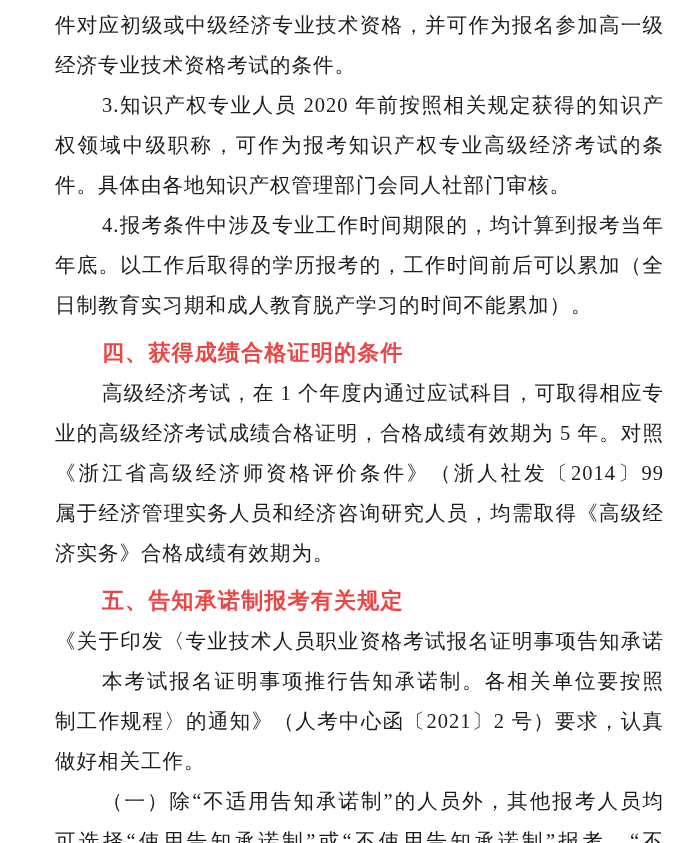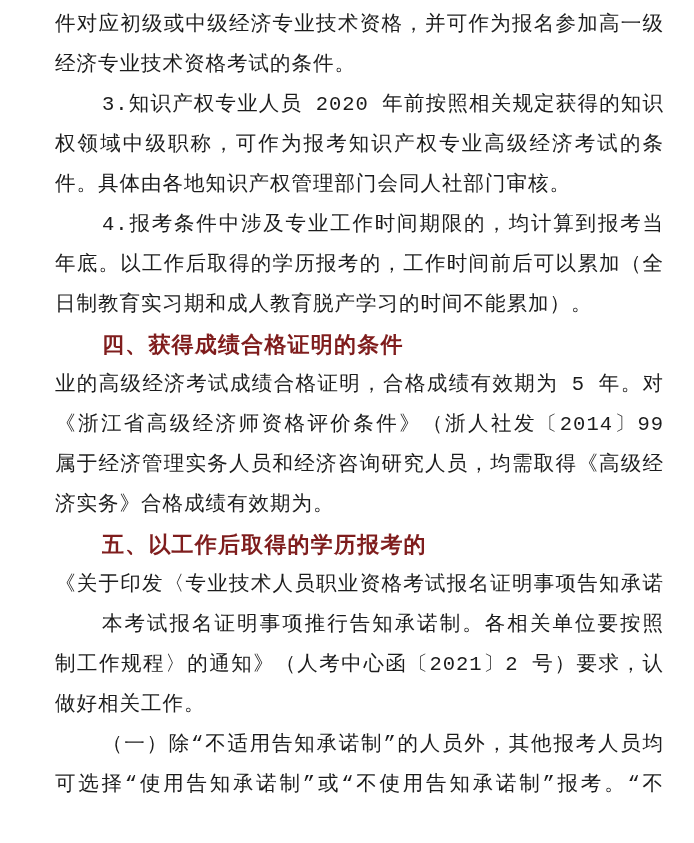--- a/index.html
+++ b/index.html
@@ -19,62 +19,64 @@
     left: 55px;
     right: 30px;
     top: 5px;
   }
   .line {
     height: 40px;
     line-height: 40px;
     font-size: 20.5px;
     letter-spacing: 1px;
     color: #1c1c1c;
-    font-family: Liberation Mono, monospace;
+    font-family: Liberation Serif, serif;
     overflow: hidden;
   }
   .line.justify {
     text-align: justify;
     text-align-last: justify;
     text-justify: inter-ideograph;
   }
   .line.left {
     text-align: center;
     text-align-last: left;
   }
   .line.indent {
     padding-left: 47px;
   }
   .line.heading {
     font-family: "Liberation Sans", "DejaVu Sans", sans-serif;
     font-weight: 700;
     font-size: 22px;
-    color: #7f1d1d;
+    color: #ef4444;
     letter-spacing: 1.2px;
+    margin-top: 8px;
   }
 </style>
 </head>
 <body>
 
 <div class="page">
   <div class="content">
       <div class="line body justify">件对应初级或中级经济专业技术资格，并可作为报名参加高一级</div>
       <div class="line body left">经济专业技术资格考试的条件。</div>
       <div class="line body justify indent">3.知识产权专业人员 2020 年前按照相关规定获得的知识产</div>
       <div class="line body justify">权领域中级职称，可作为报考知识产权专业高级经济考试的条</div>
       <div class="line body left">件。具体由各地知识产权管理部门会同人社部门审核。</div>
       <div class="line body justify indent">4.报考条件中涉及专业工作时间期限的，均计算到报考当年</div>
       <div class="line body justify">年底。以工作后取得的学历报考的，工作时间前后可以累加（全</div>
       <div class="line body left">日制教育实习期和成人教育脱产学习的时间不能累加）。</div>
       <div class="line heading left indent">四、获得成绩合格证明的条件</div>
+      <div class="line body justify indent">高级经济考试，在 1 个年度内通过应试科目，可取得相应专</div>
       <div class="line body justify">业的高级经济考试成绩合格证明，合格成绩有效期为 5 年。对照</div>
       <div class="line body justify">《浙江省高级经济师资格评价条件》（浙人社发〔2014〕99 号），</div>
       <div class="line body justify">属于经济管理实务人员和经济咨询研究人员，均需取得《高级经</div>
       <div class="line body left">济实务》合格成绩有效期为。</div>
-      <div class="line heading left indent">五、以工作后取得的学历报考的</div>
+      <div class="line heading left indent">五、告知承诺制报考有关规定</div>
       <div class="line body justify">《关于印发〈专业技术人员职业资格考试报名证明事项告知承诺</div>
       <div class="line body justify indent">本考试报名证明事项推行告知承诺制。各相关单位要按照</div>
       <div class="line body justify">制工作规程〉的通知》（人考中心函〔2021〕2 号）要求，认真</div>
       <div class="line body left">做好相关工作。</div>
       <div class="line body justify indent">（一）除“不适用告知承诺制”的人员外，其他报考人员均</div>
       <div class="line body justify">可选择“使用告知承诺制”或“不使用告知承诺制”报考。“不</div>
     </div>
 </div>
 
 </body></html>

